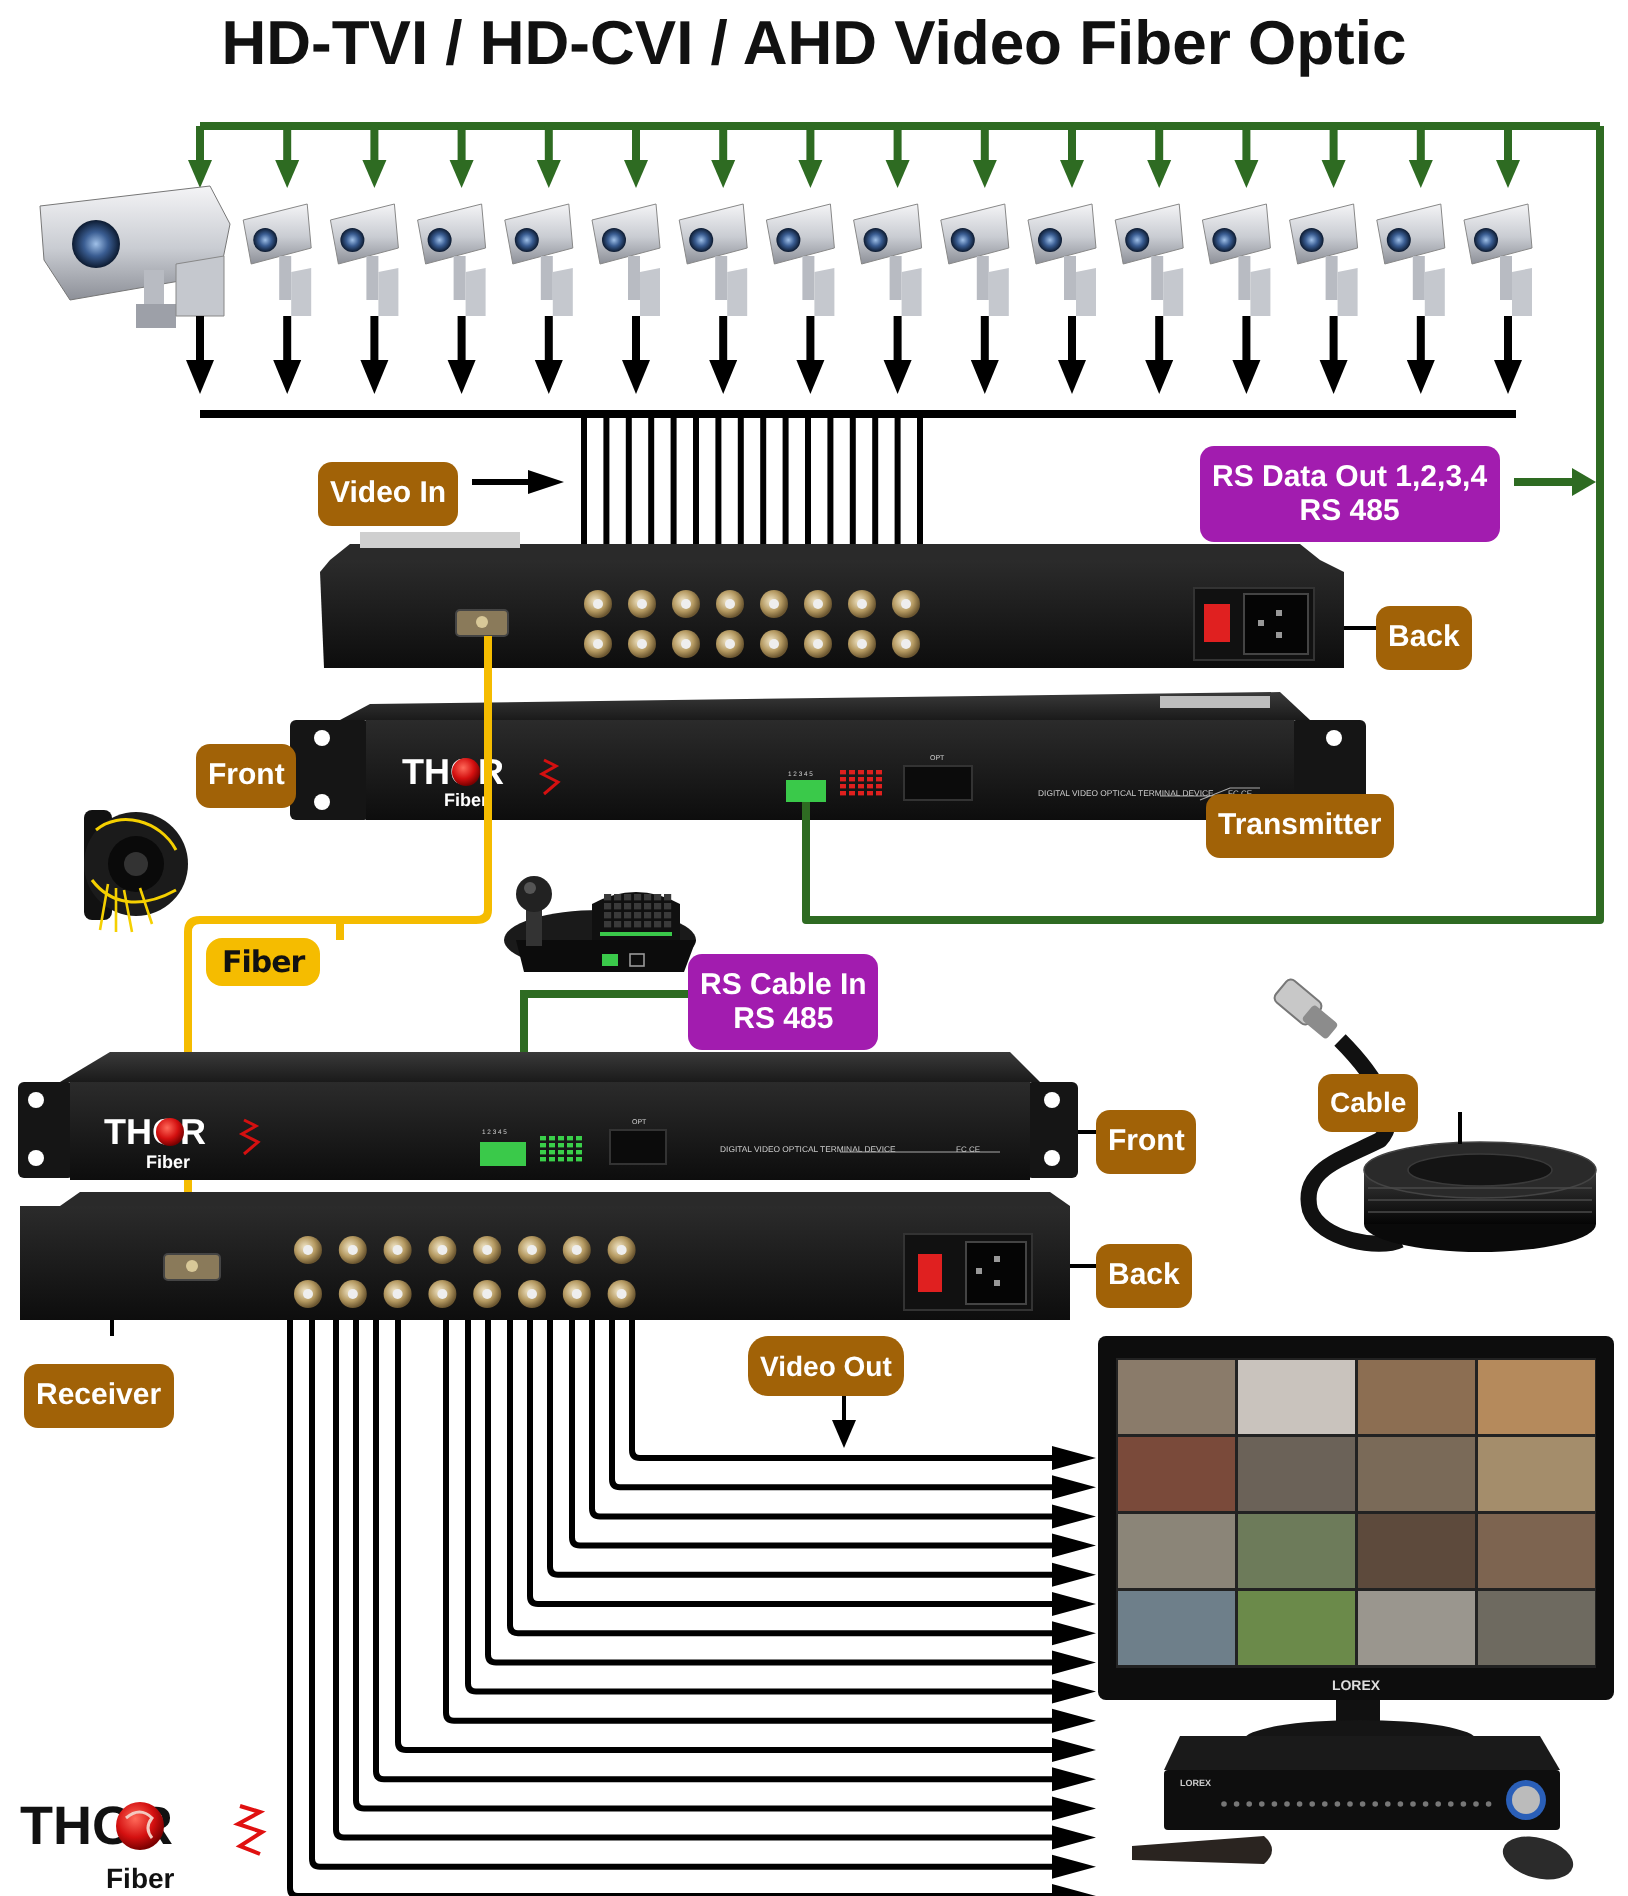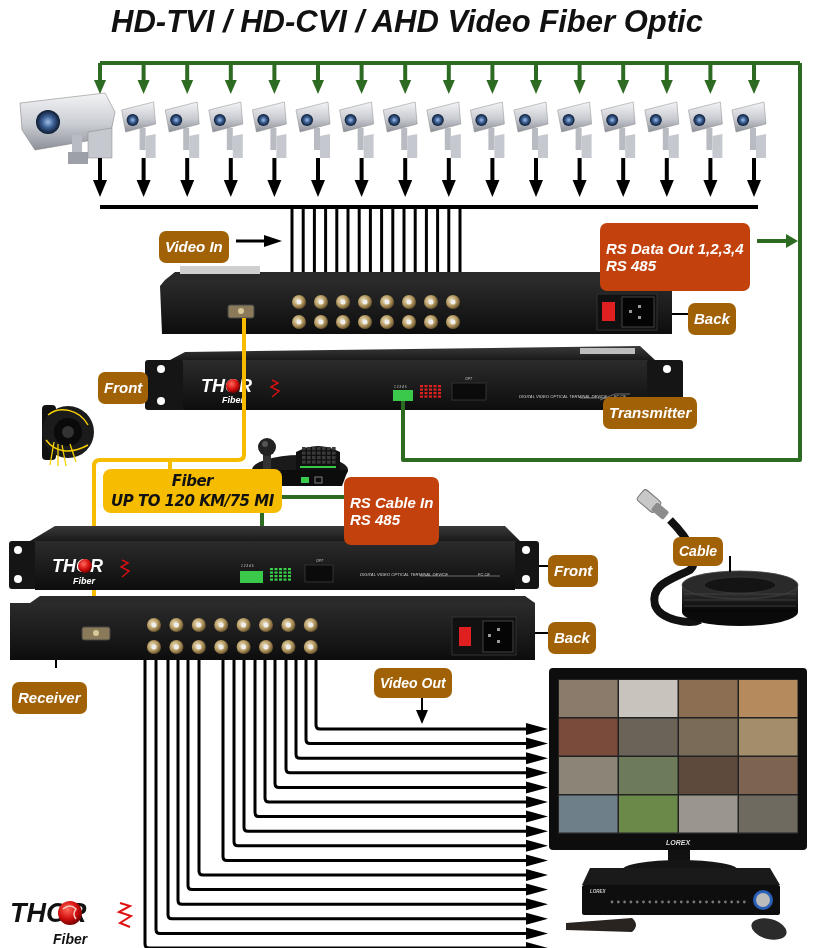--- a/index.html
+++ b/index.html
@@ -1,20 +1,20 @@
 <!DOCTYPE html>
 <html><head>
 <meta charset="utf-8">
 <style>
   html, body { margin: 0; padding: 0; background: #ffffff; }
   body { width: 814px; height: 948px; position: relative; overflow: hidden; font-family: "Liberation Sans", sans-serif; }
-  #stage { position: absolute; left: 0; top: 0; width: 814px; height: 675px; font-style: italic; }
+  #stage { position: absolute; left: 0; top: 0; width: 814px; height: 675px; }
   .title { position: absolute; left: 0; top: 4px; width: 814px; text-align: center; font-size: 31px; font-weight: bold; color: #111; letter-spacing: 0px; }
   .pill { position: absolute; background: #a16207; color: #fff; font-weight: bold; border-radius: 7px; font-size: 15px; padding: 6px 6px; line-height: 20px; white-space: nowrap; }
-  .gbox { position: absolute; background: #c2410c; color: #fff; font-weight: bold; border-radius: 7px; font-size: 15px; line-height: 17px; padding: 17px 6px; white-space: nowrap; }
+  .gbox { position: absolute; background: #a21caf; color: #fff; font-weight: bold; border-radius: 7px; font-size: 15px; text-align: center; line-height: 17px; padding: 7px 6px; white-space: nowrap; }
   .ybox { position: absolute; background: #f5bc00; color: #111; font-weight: bold; border-radius: 8px; font-size: 15px; text-align: center; line-height: 20px; padding: 2px 8px; white-space: nowrap; font-family: "DejaVu Sans", sans-serif; letter-spacing: -0.5px; }
   svg text { font-family: "Liberation Sans", sans-serif; }
 </style>
 </head>
 <body>
 
 <div id="stage">
 
   <div class="title">HD-TVI / HD-CVI / AHD Video Fiber Optic</div>
 
@@ -637,24 +637,23 @@
   <div class="pill" style="left:159px;top:231px;">Video In</div>
   <div class="gbox" style="left:600px;top:223px;">
     <div>RS Data Out 1,2,3,4</div>
     <div>RS 485</div>
   </div>
   <div class="pill" style="left:688px;top:303px;">Back</div>
   <div class="pill" style="left:98px;top:372px;">Front</div>
   <div class="pill" style="left:603px;top:397px;">Transmitter</div>
   <div class="ybox" style="left:103px;top:469px;">
     <div>Fiber</div>
-    <div>UP TO 120 KM/75 MI</div>
   </div>
   <div class="gbox" style="left:344px;top:477px;">
     <div>RS Cable In</div>
     <div>RS 485</div>
   </div>
   <div class="pill" style="left:548px;top:555px;">Front</div>
   <div class="pill" style="left:548px;top:622px;">Back</div>
   <div class="pill" style="left:12px;top:682px;">Receiver</div>
-  <div class="pill" style="left:673px;top:537px;font-size:14px;line-height:17px;">Cable</div>
-  <div class="pill" style="left:374px;top:668px;font-size:14px;line-height:18px;">Video Out</div>
+  <div class="pill" style="left:659px;top:537px;font-size:14px;line-height:17px;">Cable</div>
+  <div class="pill" style="left:374px;top:668px;font-size:14px;line-height:18px;border-radius:10px;">Video Out</div>
 </div>
 
 </body></html>

